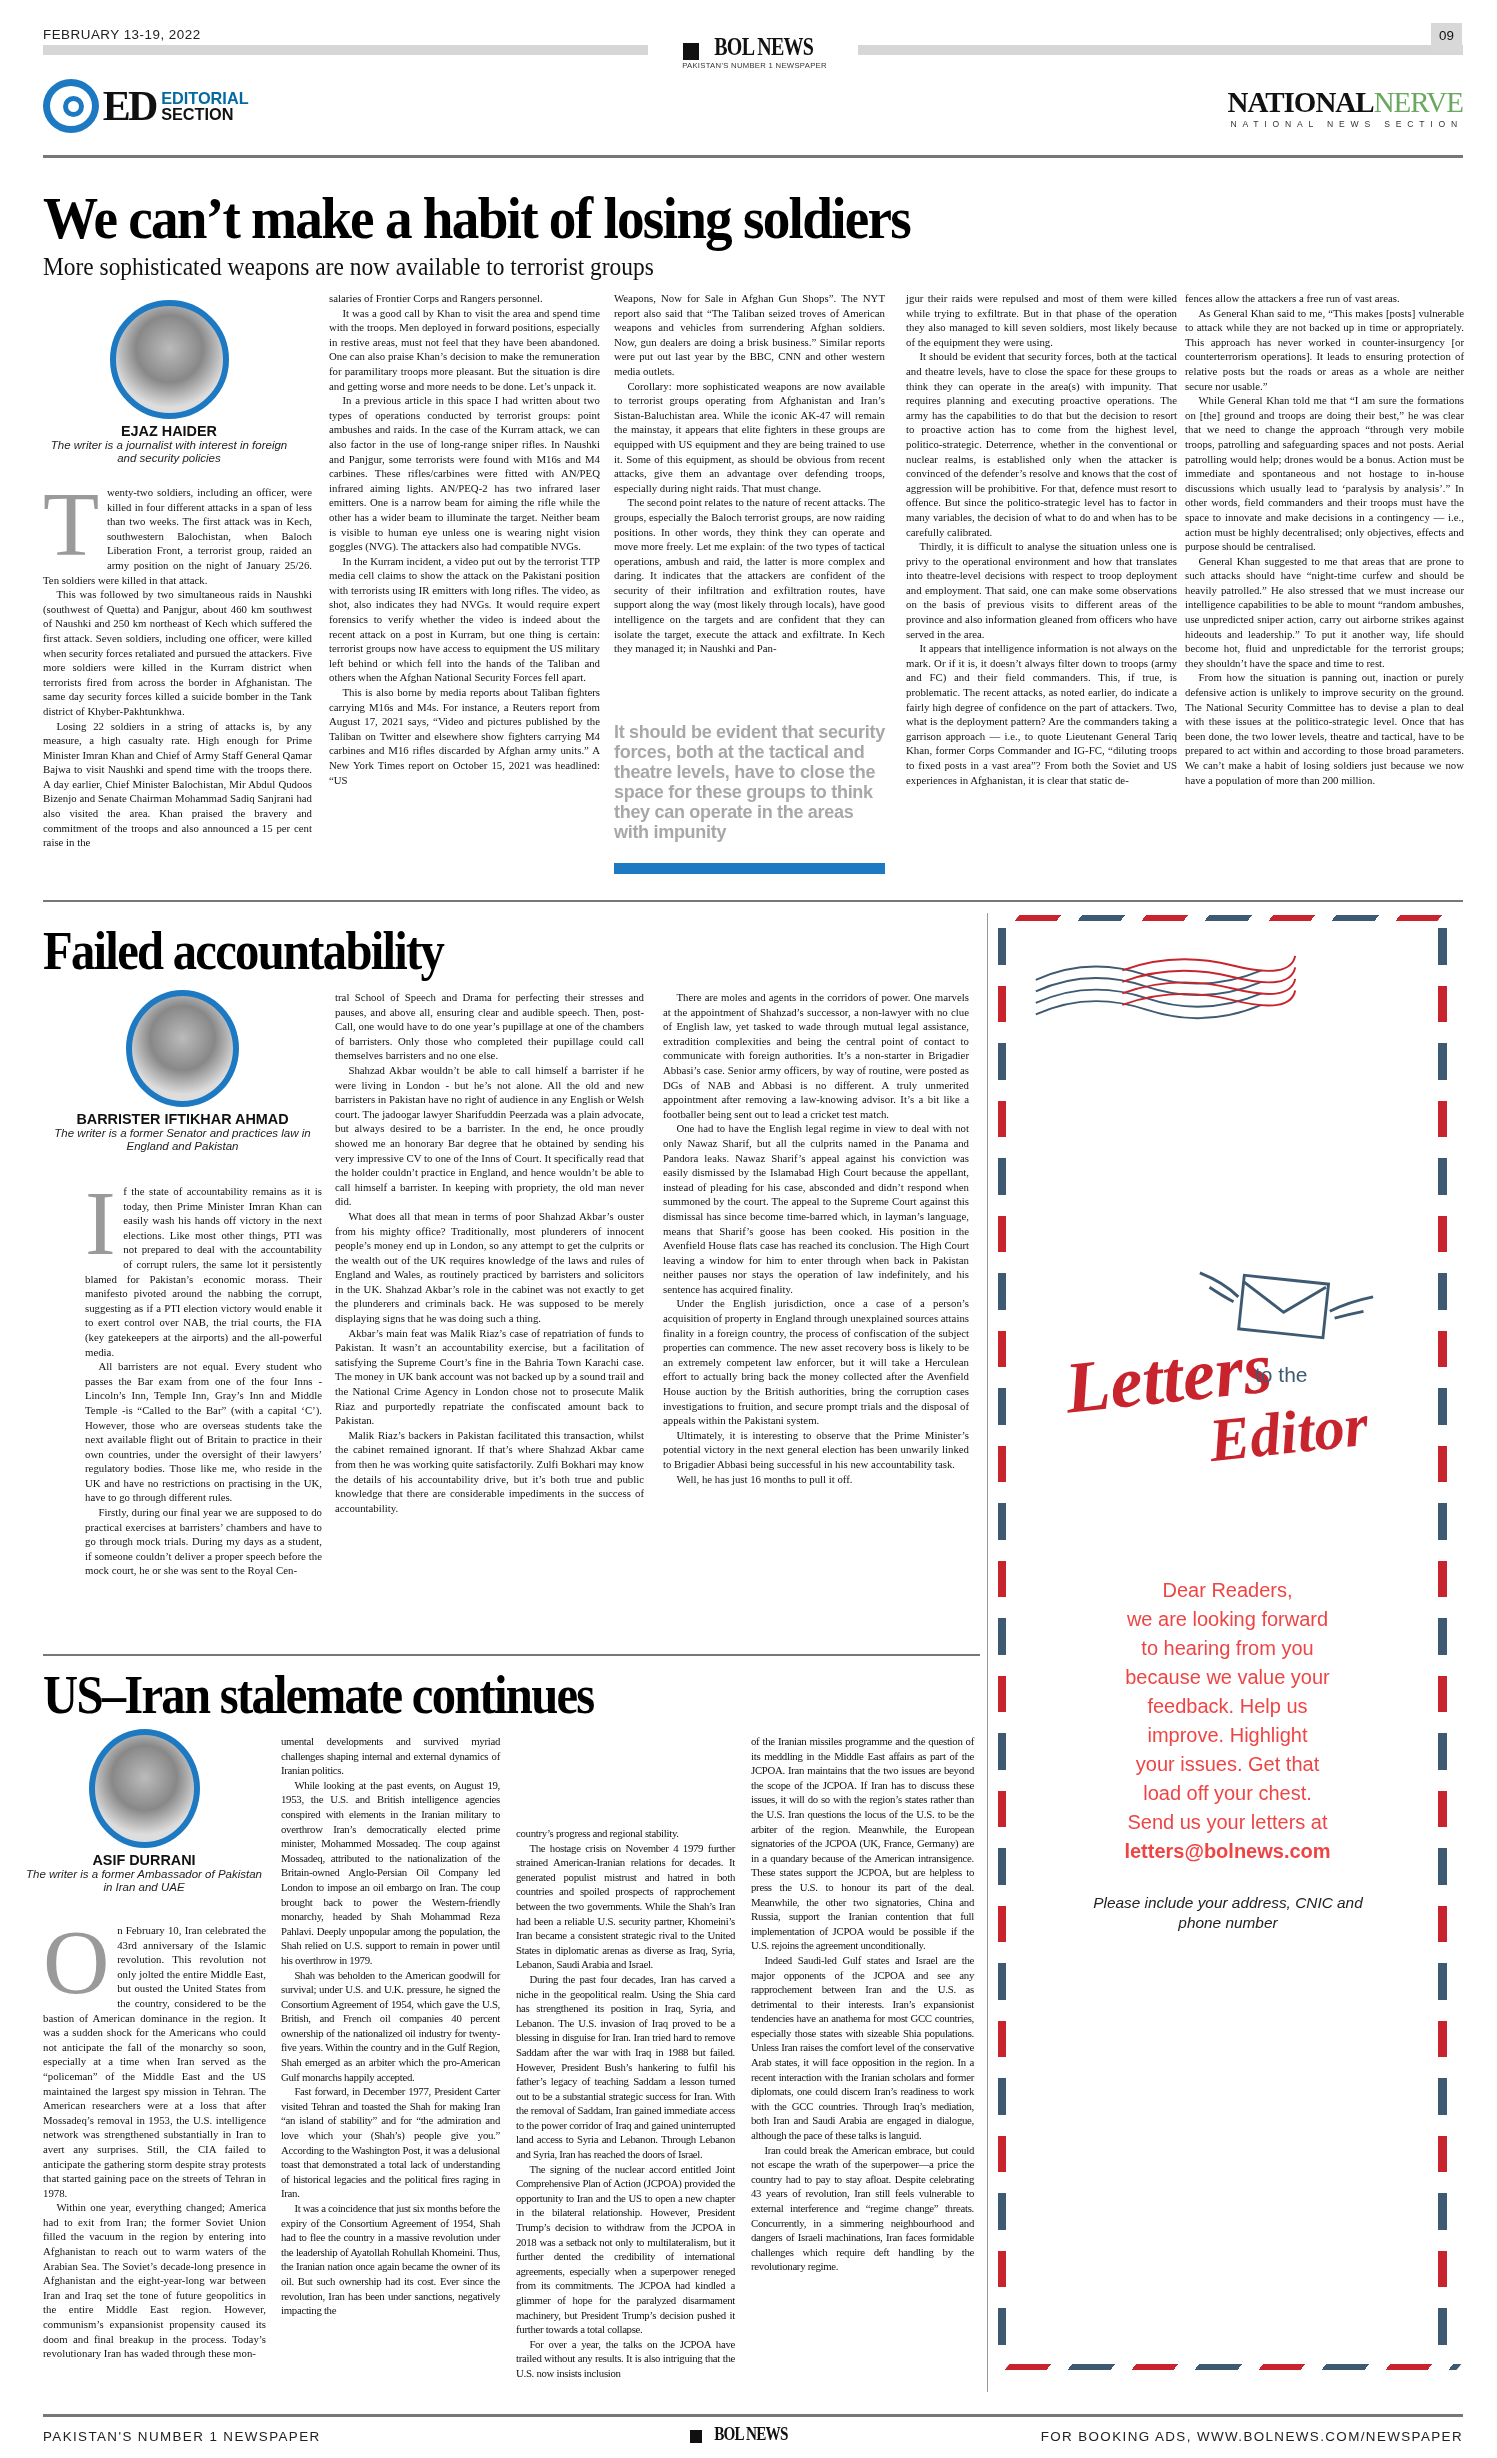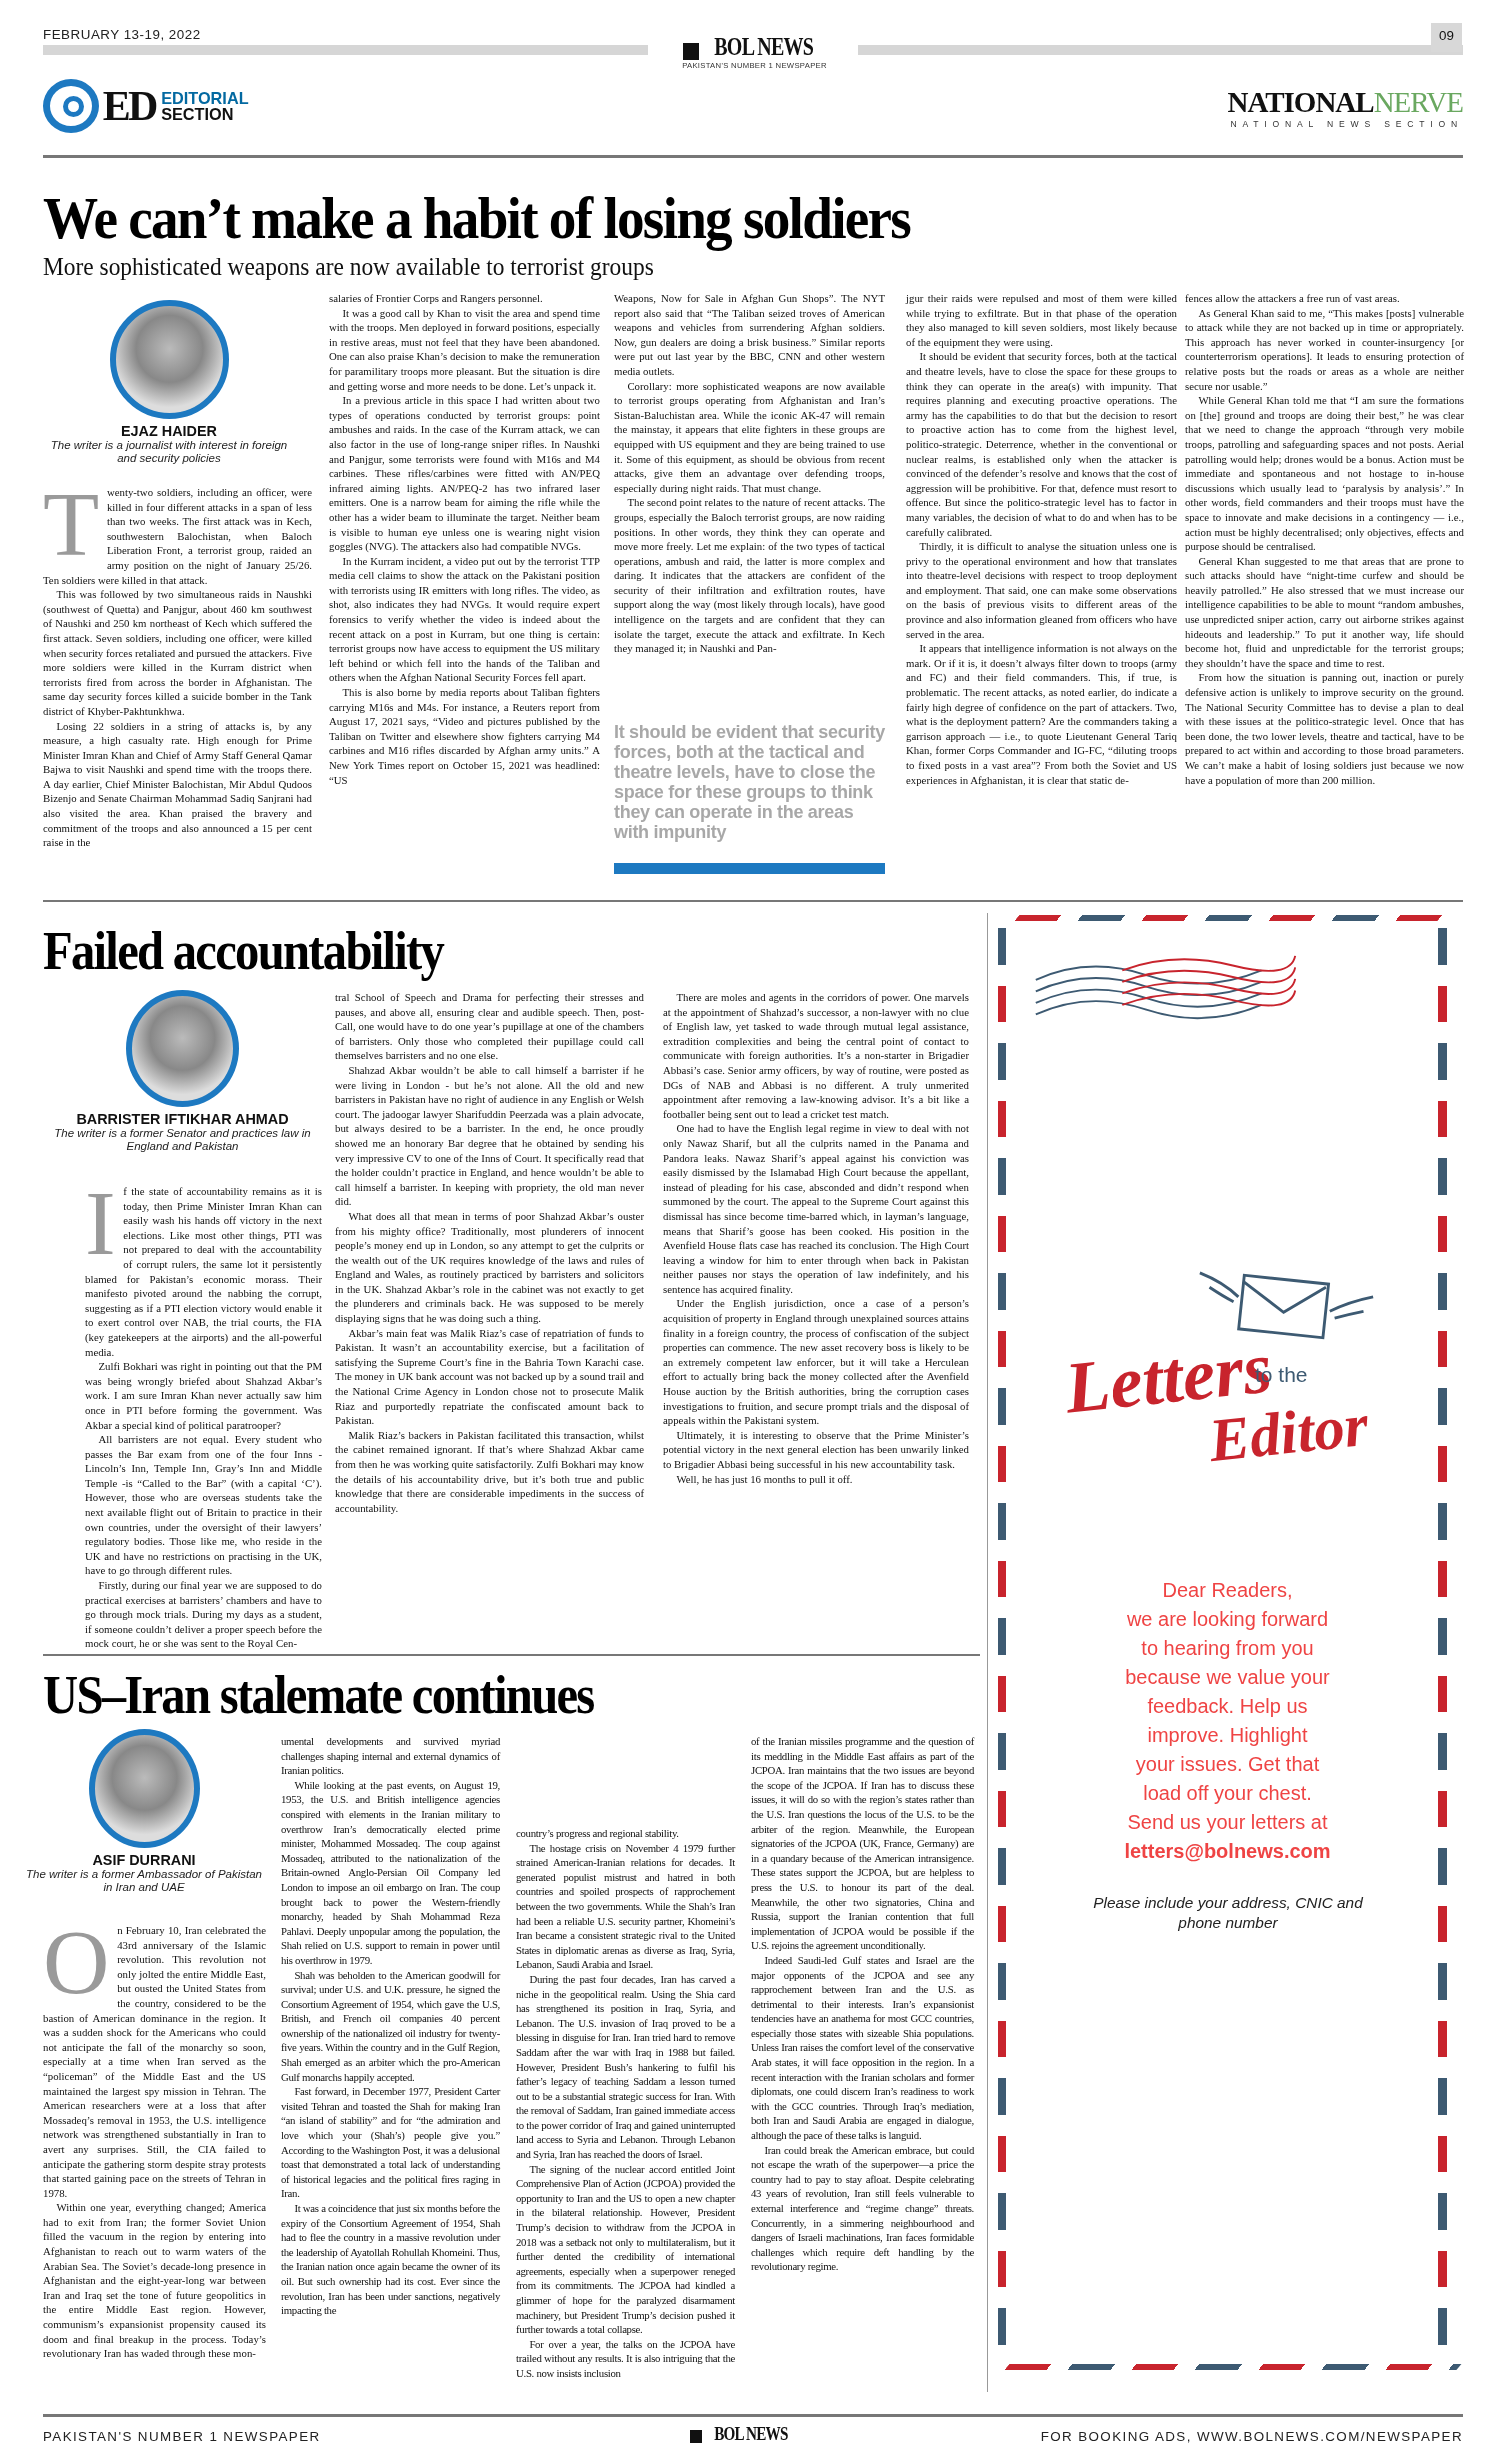--- a/index.html
+++ b/index.html
@@ -122,21 +122,20 @@
 
 <div class="abs headline" style="left:43px;top:920px;font-size:54px;transform:scaleX(0.9);transform-origin:left;">Failed accountability</div>
 <div class="abs author" style="left:43px;top:990px;width:279px;">
   <div class="photo" style="width:113px;height:117px;"></div>
   <div class="aname">BARRISTER IFTIKHAR AHMAD</div>
   <div class="adesc">The writer is a former Senator and practices law in England and Pakistan</div>
 </div>
 <div class="abs col" style="left:85px;top:1184px;width:237px;">
   <span class="dropcap">I</span>
   <p class="first">f the state of accountability remains as it is today, then Prime Minister Imran Khan can easily wash his hands off victory in the next elections. Like most other things, PTI was not prepared to deal with the accountability of corrupt rulers, the same lot it persistently blamed for Pakistan’s economic morass. Their manifesto pivoted around the nabbing the corrupt, suggesting as if a PTI election victory would enable it to exert control over NAB, the trial courts, the FIA (key gatekeepers at the airports) and the all-powerful media.</p>
-  <p>Zulfi Bokhari was right in pointing out that the PM was being wrongly briefed about Shahzad Akbar’s work. I am sure Imran Khan never actually saw him once in PTI before forming the government. Was Akbar a special kind of political paratrooper?</p>
   <p>All barristers are not equal. Every student who passes the Bar exam from one of the four Inns - Lincoln’s Inn, Temple Inn, Gray’s Inn and Middle Temple -is “Called to the Bar” (with a capital ‘C’). However, those who are overseas students take the next available flight out of Britain to practice in their own countries, under the oversight of their lawyers’ regulatory bodies. Those like me, who reside in the UK and have no restrictions on practising in the UK, have to go through different rules.</p>
   <p>Firstly, during our final year we are supposed to do practical exercises at barristers’ chambers and have to go through mock trials. During my days as a student, if someone couldn’t deliver a proper speech before the mock court, he or she was sent to the Royal Cen-</p>
 </div>
 <div class="abs col" style="left:335px;top:990px;width:309px;">
   <p class="first">tral School of Speech and Drama for perfecting their stresses and pauses, and above all, ensuring clear and audible speech. Then, post-Call, one would have to do one year’s pupillage at one of the chambers of barristers. Only those who completed their pupillage could call themselves barristers and no one else.</p>
   <p>Shahzad Akbar wouldn’t be able to call himself a barrister if he were living in London - but he’s not alone. All the old and new barristers in Pakistan have no right of audience in any English or Welsh court. The jadoogar lawyer Sharifuddin Peerzada was a plain advocate, but always desired to be a barrister. In the end, he once proudly showed me an honorary Bar degree that he obtained by sending his very impressive CV to one of the Inns of Court. It specifically read that the holder couldn’t practice in England, and hence wouldn’t be able to call himself a barrister. In keeping with propriety, the old man never did.</p>
   <p>What does all that mean in terms of poor Shahzad Akbar’s ouster from his mighty office? Traditionally, most plunderers of innocent people’s money end up in London, so any attempt to get the culprits or the wealth out of the UK requires knowledge of the laws and rules of England and Wales, as routinely practiced by barristers and solicitors in the UK. Shahzad Akbar’s role in the cabinet was not exactly to get the plunderers and criminals back. He was supposed to be merely displaying signs that he was doing such a thing.</p>
   <p>Akbar’s main feat was Malik Riaz’s case of repatriation of funds to Pakistan. It wasn’t an accountability exercise, but a facilitation of satisfying the Supreme Court’s fine in the Bahria Town Karachi case. The money in UK bank account was not backed up by a sound trail and the National Crime Agency in London chose not to prosecute Malik Riaz and purportedly repatriate the confiscated amount back to Pakistan.</p>
   <p>Malik Riaz’s backers in Pakistan facilitated this transaction, whilst the cabinet remained ignorant. If that’s where Shahzad Akbar came from then he was working quite satisfactorily. Zulfi Bokhari may know the details of his accountability drive, but it’s both true and public knowledge that there are considerable impediments in the success of accountability.</p>
 </div>

